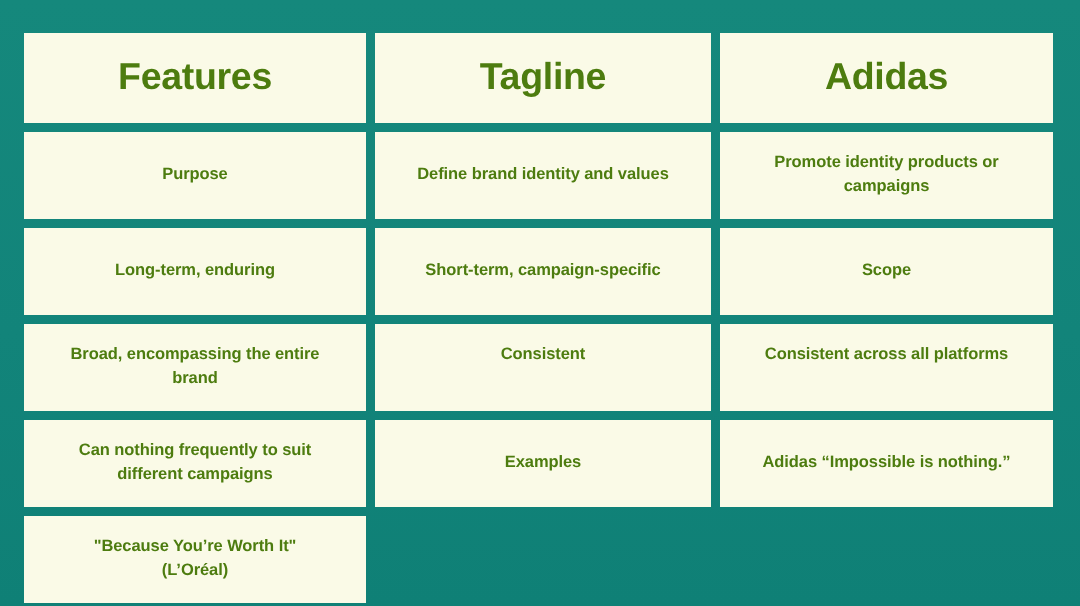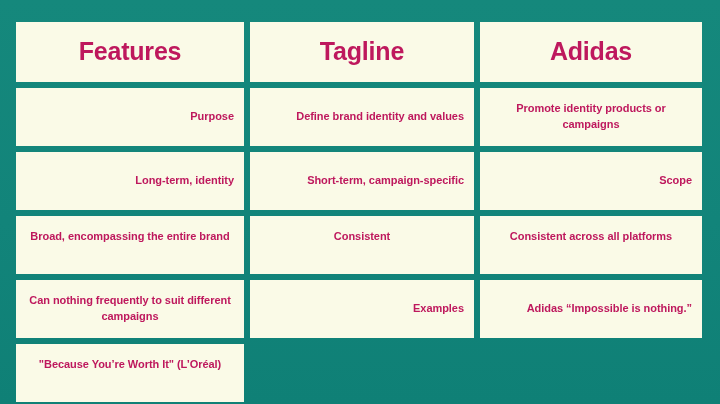--- a/index.html
+++ b/index.html
@@ -42,22 +42,22 @@
     column-gap: 6px;
     row-gap: 6px;
     z-index: 2;
   }
 
   .cell {
     background: #fafae7;
     box-sizing: border-box;
     display: flex;
     justify-content: center;
-    padding: 0 10px;
-    color: #be185d;
+    padding: 0 28px;
+    color: #4d7c0f;
   }
 
   .header-cell {
     height: 60px;
     align-items: center;
     font-size: 25px;
     font-weight: 700;
     letter-spacing: -0.2px;
     line-height: 1.1;
     text-align: center;
@@ -71,21 +71,20 @@
     font-weight: 700;
     line-height: 1.45;
     text-align: center;
     letter-spacing: -0.05px;
   }
 
   
   .body-cell.single-line {
     align-items: center;
     padding-top: 0;
-    text-align: right;
   }
 
   .cell-text {
     display: block;
     width: 100%;
   }
 </style>
 </head>
 <body>
 
@@ -107,21 +106,21 @@
       <span class="cell-text">Purpose</span>
     </div>
     <div class="cell body-cell single-line">
       <span class="cell-text">Define brand identity and values</span>
     </div>
     <div class="cell body-cell">
       <span class="cell-text">Promote identity products or campaigns</span>
     </div>
 
     <div class="cell body-cell single-line">
-      <span class="cell-text">Long-term, identity</span>
+      <span class="cell-text">Long-term, enduring</span>
     </div>
     <div class="cell body-cell single-line">
       <span class="cell-text">Short-term, campaign-specific</span>
     </div>
 
     <div class="cell body-cell single-line">
       <span class="cell-text">Scope</span>
     </div>
     <div class="cell body-cell">
       <span class="cell-text">Broad, encompassing the entire brand</span>

